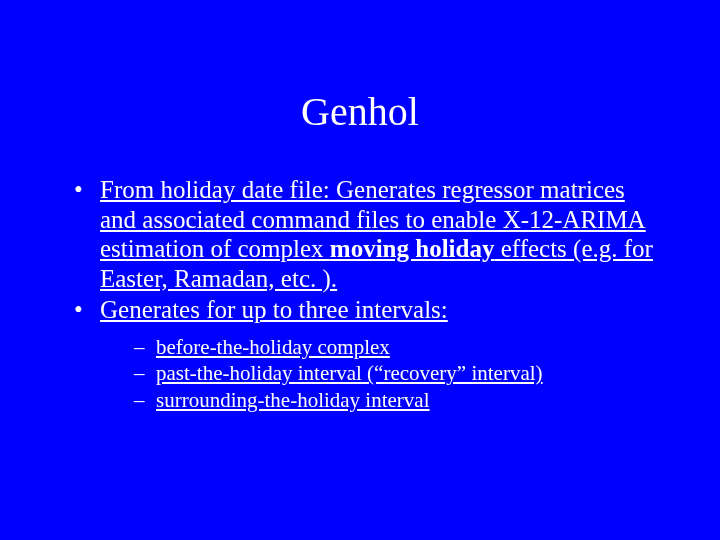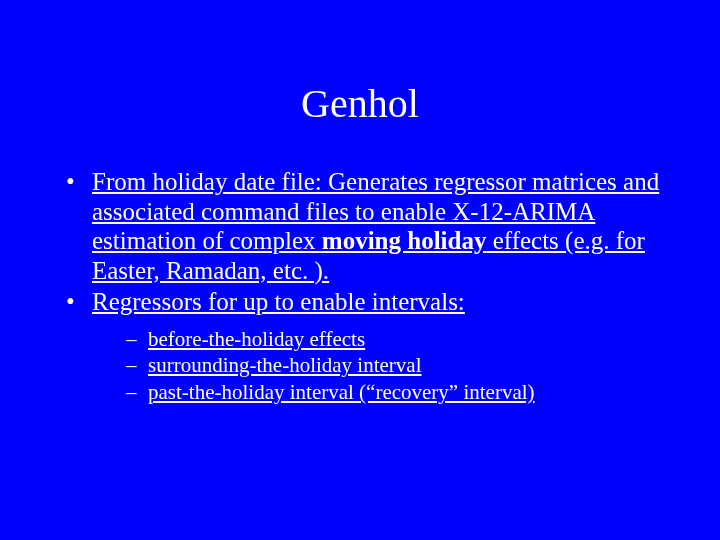--- a/index.html
+++ b/index.html
@@ -9,21 +9,21 @@
     height: 540px;
     background: #0000ff;
     font-family: "Times New Roman", Times, serif;
     color: #ffffff;
     overflow: hidden;
   }
   .slide {
     width: 720px;
     height: 432px;
     box-sizing: border-box;
-    padding: 8px;
+    padding: 16px;
     position: relative;
   }
   .title {
     text-align: center;
     font-size: 40px;
     font-weight: normal;
     padding-top: 72px;
     padding-bottom: 40px;
   }
   .content {
@@ -75,22 +75,22 @@
 <body>
 
 <div class="slide">
   <div class="title">Genhol</div>
   <div class="content">
     <ul class="level1">
       <li>
         <span>From holiday date file: Generates  regressor matrices and associated command files to enable X-12-ARIMA estimation of complex </span><span class="bold">moving holiday</span><span> effects (e.g. for Easter, Ramadan, etc. ).</span>
       </li>
       <li>
-        <span>Regressors for up to enable intervals:</span><span class="bold"></span><span></span>
+        <span>Generates for up to three intervals:</span><span class="bold"></span><span></span>
         <ul class="level2">
-          <li>before-the-holiday effects</li>
+          <li>before-the-holiday complex</li>
+          <li>past-the-holiday interval (“recovery” interval)</li>
           <li>surrounding-the-holiday interval</li>
-          <li>past-the-holiday interval (“recovery” interval)</li>
         </ul>
       </li>
     </ul>
   </div>
 </div>
 
 </body></html>

